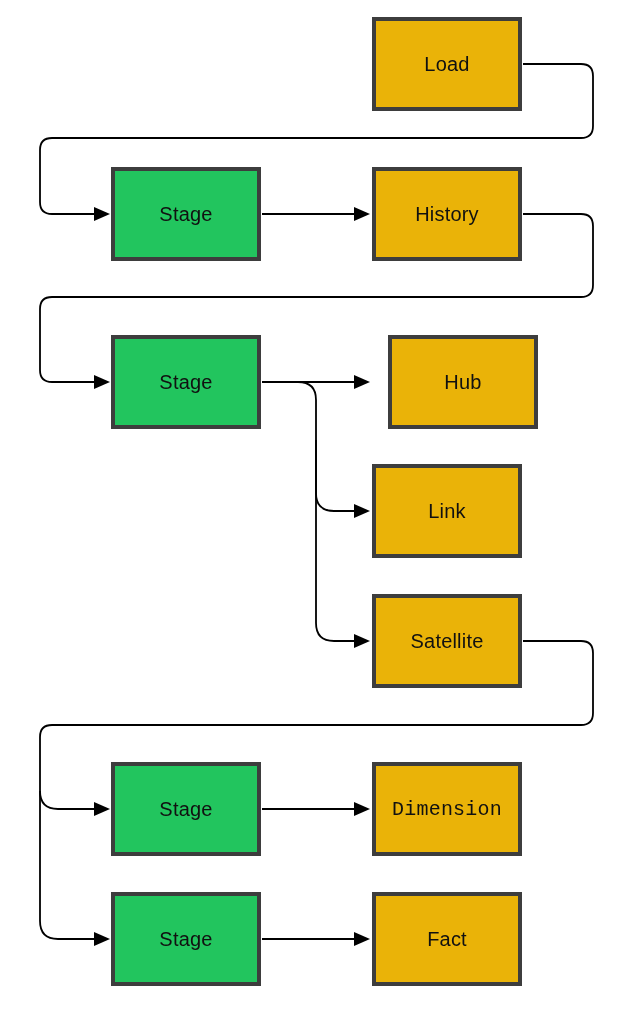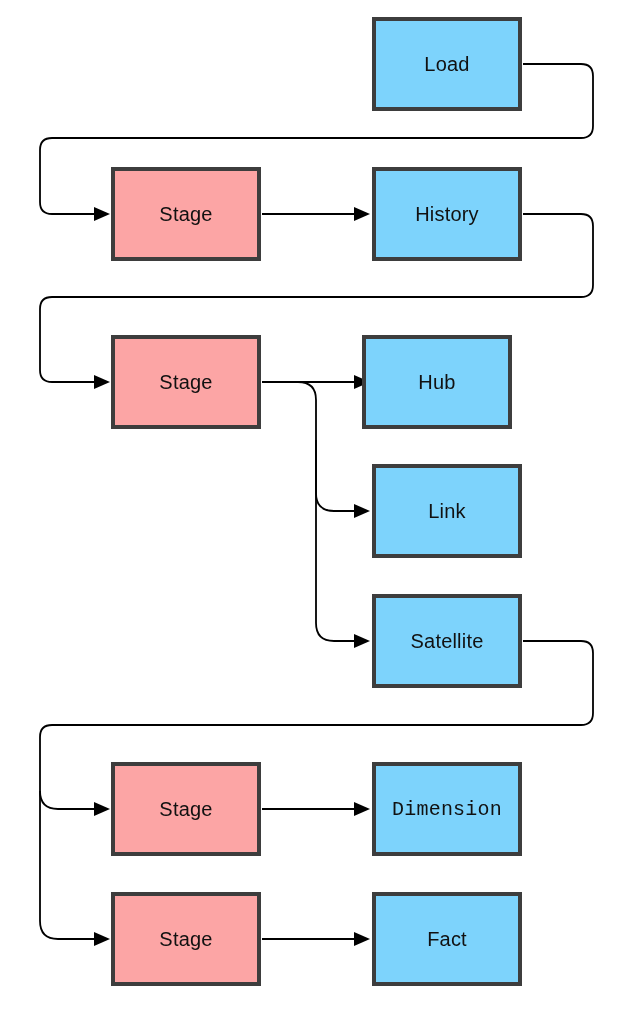--- a/index.html
+++ b/index.html
@@ -37,28 +37,28 @@
     height: 94px;
     box-sizing: border-box;
     border: 4px solid #3d3d3d;
     display: flex;
     align-items: center;
     justify-content: center;
     font-size: 20px;
     color: #111111;
     letter-spacing: 0.2px;
   }
-  .node.table { background: #7dd3fc; }
-  .node.stage { background: #fca5a5; }
+  .node.table { background: #eab308; }
+  .node.stage { background: #22c55e; }
 
   .pos-load      { left: 372px; top: 17px;  }
   .pos-stage1    { left: 111px; top: 167px; }
   .pos-history   { left: 372px; top: 167px; }
   .pos-stage2    { left: 111px; top: 335px; }
-  .pos-hub       { left: 362px; top: 335px; }
+  .pos-hub       { left: 388px; top: 335px; }
   .pos-link      { left: 372px; top: 464px; }
   .pos-satellite { left: 372px; top: 594px; }
   .pos-stage3    { left: 111px; top: 762px; }
   .pos-dimension { left: 372px; top: 762px; font-family: Liberation Mono, monospace; }
   .pos-stage4    { left: 111px; top: 892px; }
   .pos-fact      { left: 372px; top: 892px; text-align: right; }
 </style>
 </head>
 <body>
 

